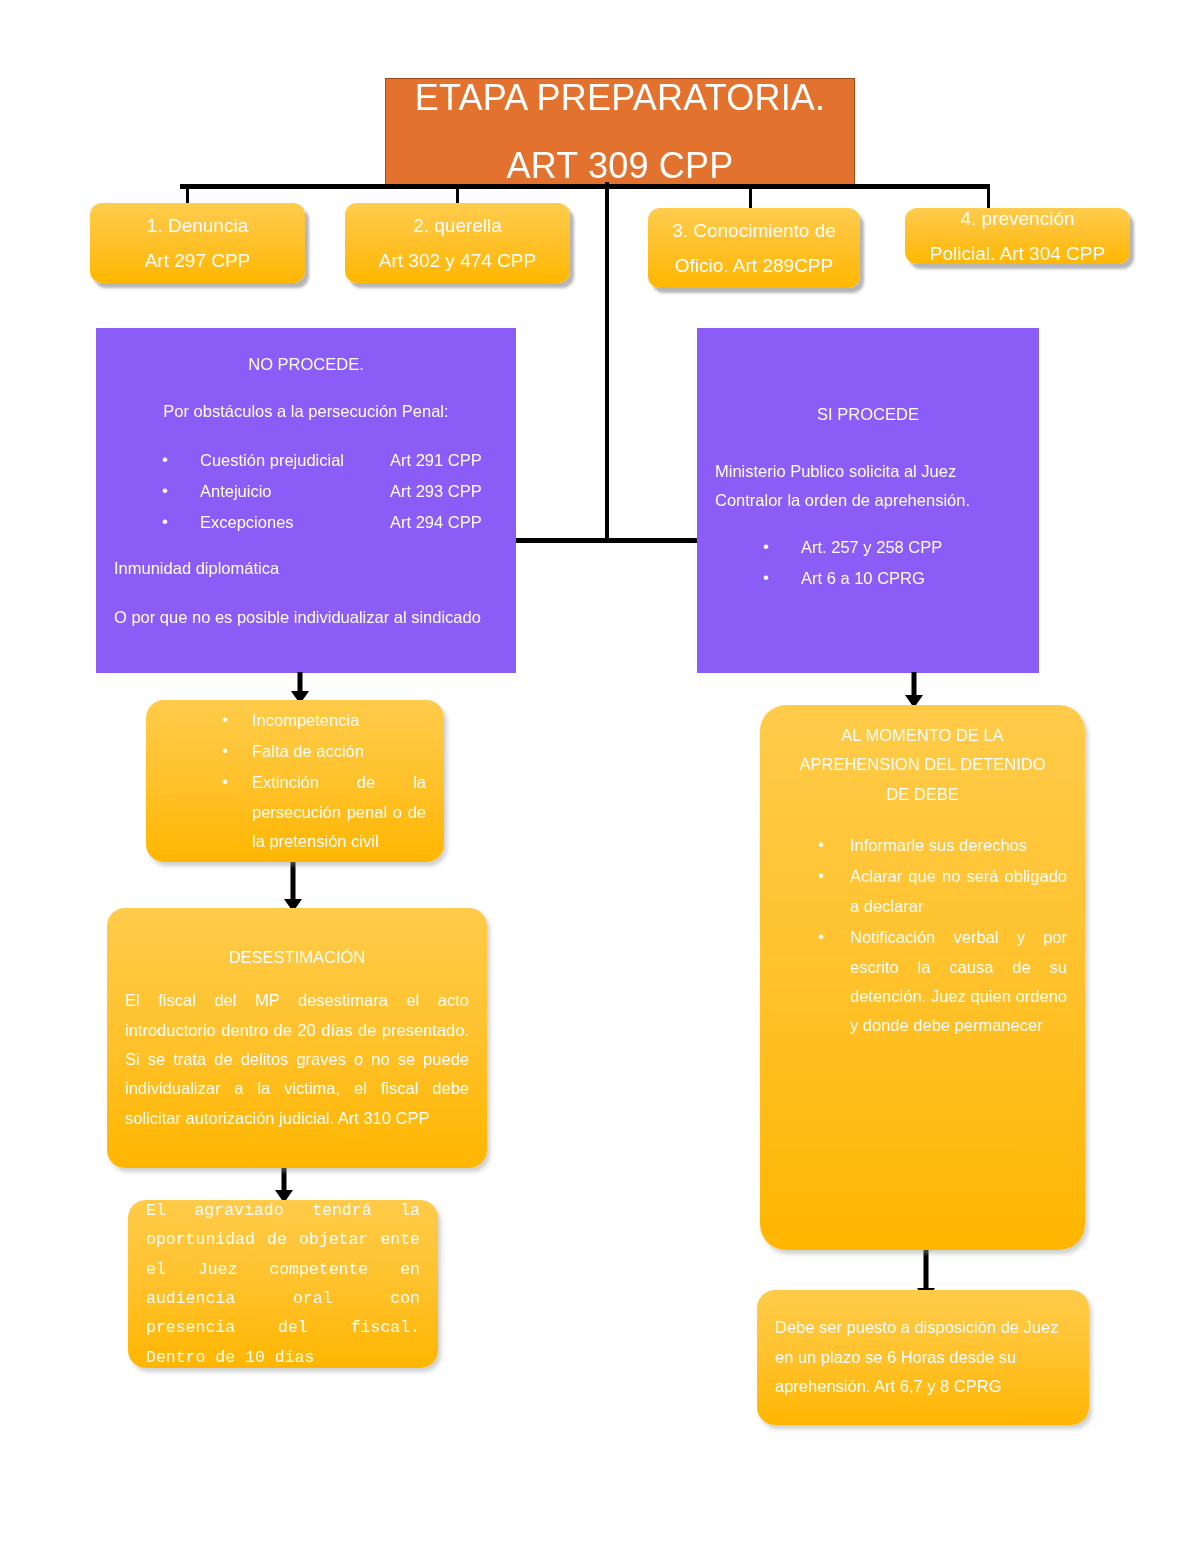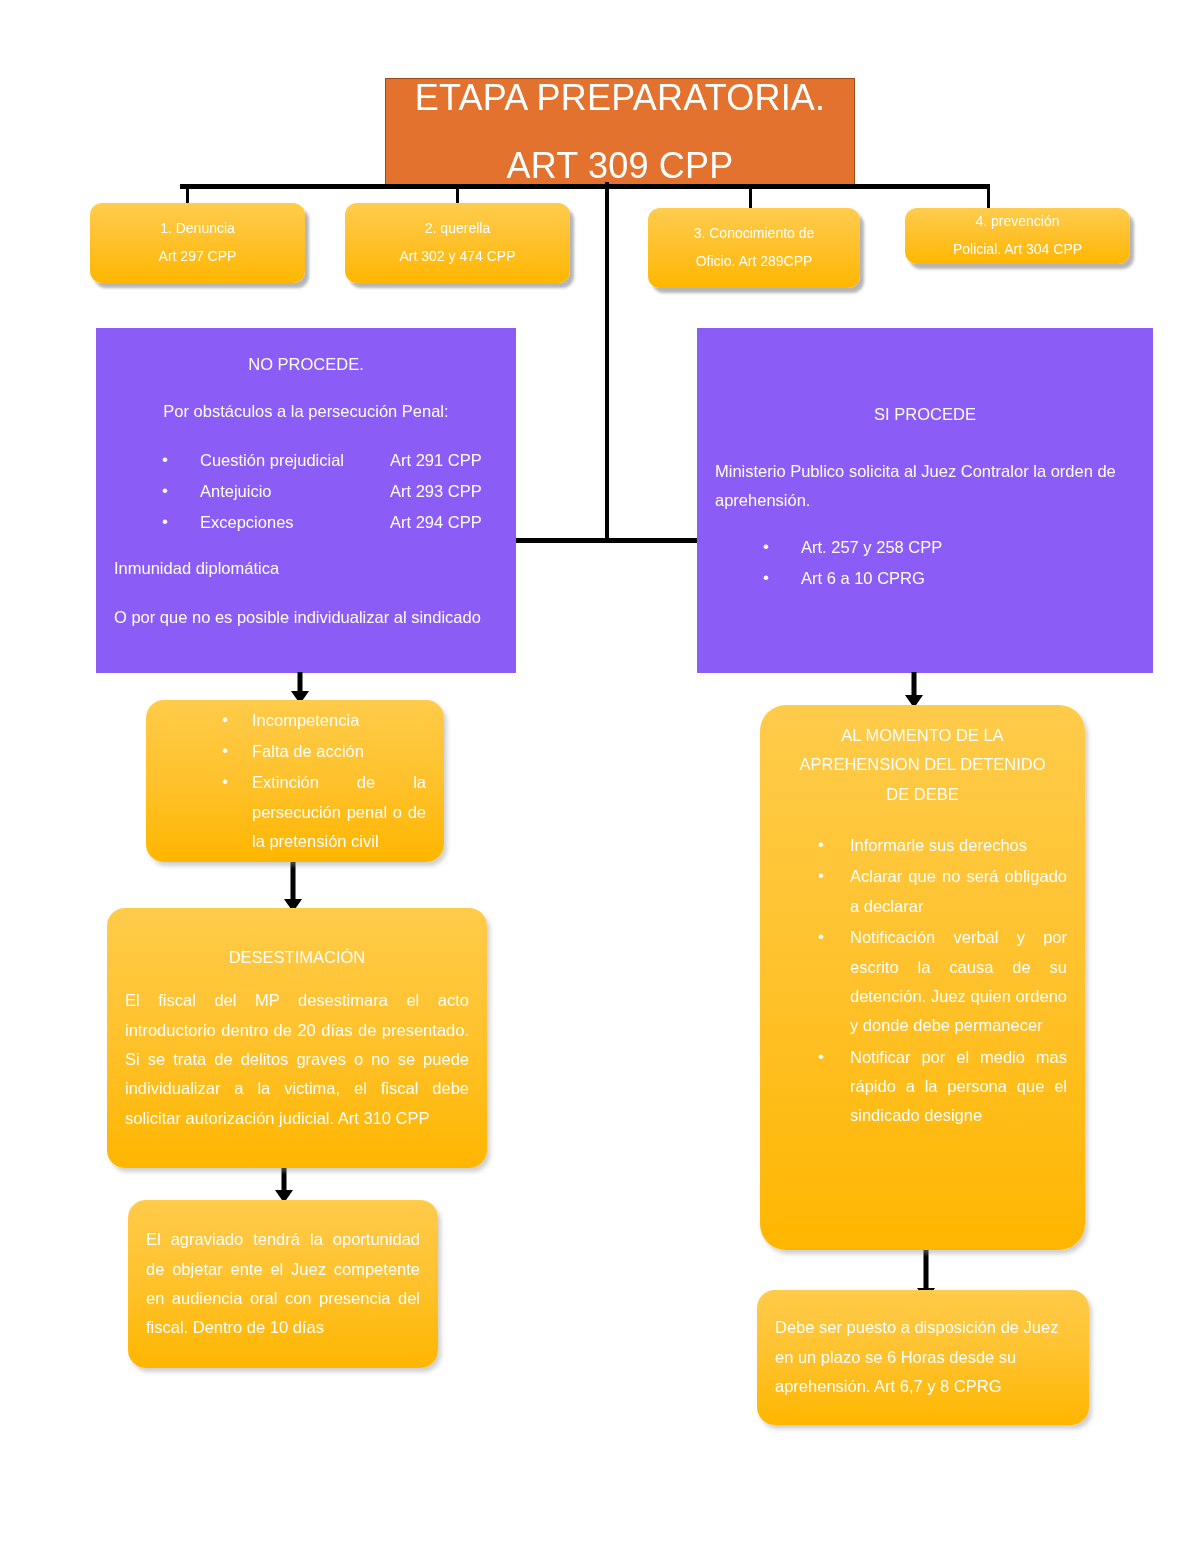--- a/index.html
+++ b/index.html
@@ -41,21 +41,21 @@
     letter-spacing: .2px;
     padding: 12px 10px;
   }
   .title-box .l2 { margin-top: 16px; }
 
   .pill {
     background: linear-gradient(180deg, #FFCC4D 0%, #FFC22E 45%, #FFB700 100%);
     border-radius: 12px;
     box-shadow: 4px 5px 3px rgba(120,120,120,.55);
     text-align: center;
-    font-size: 14px;
+    font-size: 19px;
     line-height: 1.55;
     padding: 10px 12px;
   }
   .pill .row2 { margin-top: 6px; }
 
   .gray {
     background: #8b5cf6;
     font-size: 16.5px;
     line-height: 1.75;
     padding: 22px 18px;
@@ -157,21 +157,21 @@
         <span class="kv">
           <span class="k">Excepciones</span>
           <span>Art 294 CPP</span>
         </span>
       </li>
     </ul>
     <p>Inmunidad diplomática</p>
     <p class="just">O por que no es posible individualizar al sindicado</p>
   </div>
 
-  <div class="box gray" style="left:697px; top:328px; width:456px; height:345px; justify-content:center;">
+  <div class="box gray" style="left:697px; top:328px; width:342px; height:345px; justify-content:center;">
     <div class="hd">SI PROCEDE</div>
     <p>Ministerio Publico solicita al Juez Contralor la orden de aprehensión.</p>
     <ul class="bul">
       <li>Art. 257 y 258 CPP</li>
       <li>Art 6 a 10 CPRG</li>
     </ul>
   </div>
 
   <div class="arrow-wrap" style="left:285px; top:672px; width:30px; height:32px;">
     <div class="arrow-stem" style="width:5px; height:20px;"></div>
@@ -204,33 +204,32 @@
       <li>Falta de acción</li>
       <li>Extinción de la persecución penal o de la pretensión civil</li>
     </ul>
   </div>
 
   <div class="box amber" style="left:107px; top:908px; width:380px; height:260px;">
     <div class="hd">DESESTIMACIÓN</div>
     <p>El fiscal del MP desestimara el acto introductorio dentro de 20 días de presentado. Si se trata de delitos graves o no se puede individualizar a la victima, el fiscal debe solicitar autorización judicial. Art 310 CPP</p>
   </div>
 
-  <div class="box amber" style="left:128px; top:1200px; width:310px; height:168px;">
+  <div class="box amber" style="left:128px; top:1200px; width:310px; height:168px;font-family:Liberation Mono, monospace;">
     <p>El agraviado tendrá la oportunidad de objetar ente el Juez competente en audiencia oral con presencia del fiscal. Dentro de 10 días</p>
   </div>
 
   <div class="box amber" style="left:760px; top:705px; width:325px; height:545px; justify-content:flex-start; border-radius:26px;">
     <div class="ctr">AL MOMENTO DE LA</div>
     <div class="ctr">APREHENSION DEL DETENIDO</div>
     <div class="ctr" style="margin-bottom:14px;">DE DEBE</div>
     <ul class="bul">
       <li>Informarle sus derechos</li>
       <li>Aclarar que no será obligado a declarar</li>
       <li>Notificación verbal y por escrito la causa de su detención. Juez quien ordeno y donde debe permanecer</li>
-      <li>Notificar por el medio mas rápido a la persona que el sindicado designe</li>
     </ul>
   </div>
 
   <div class="box amber" style="left:757px; top:1290px; width:332px; height:135px;">
     <p class="ctr" style="text-align:left;">Debe ser puesto a disposición de Juez en un plazo se 6 Horas desde su aprehensión. Art 6,7 y 8 CPRG</p>
   </div>
 
 </div>
 
 </body></html>

